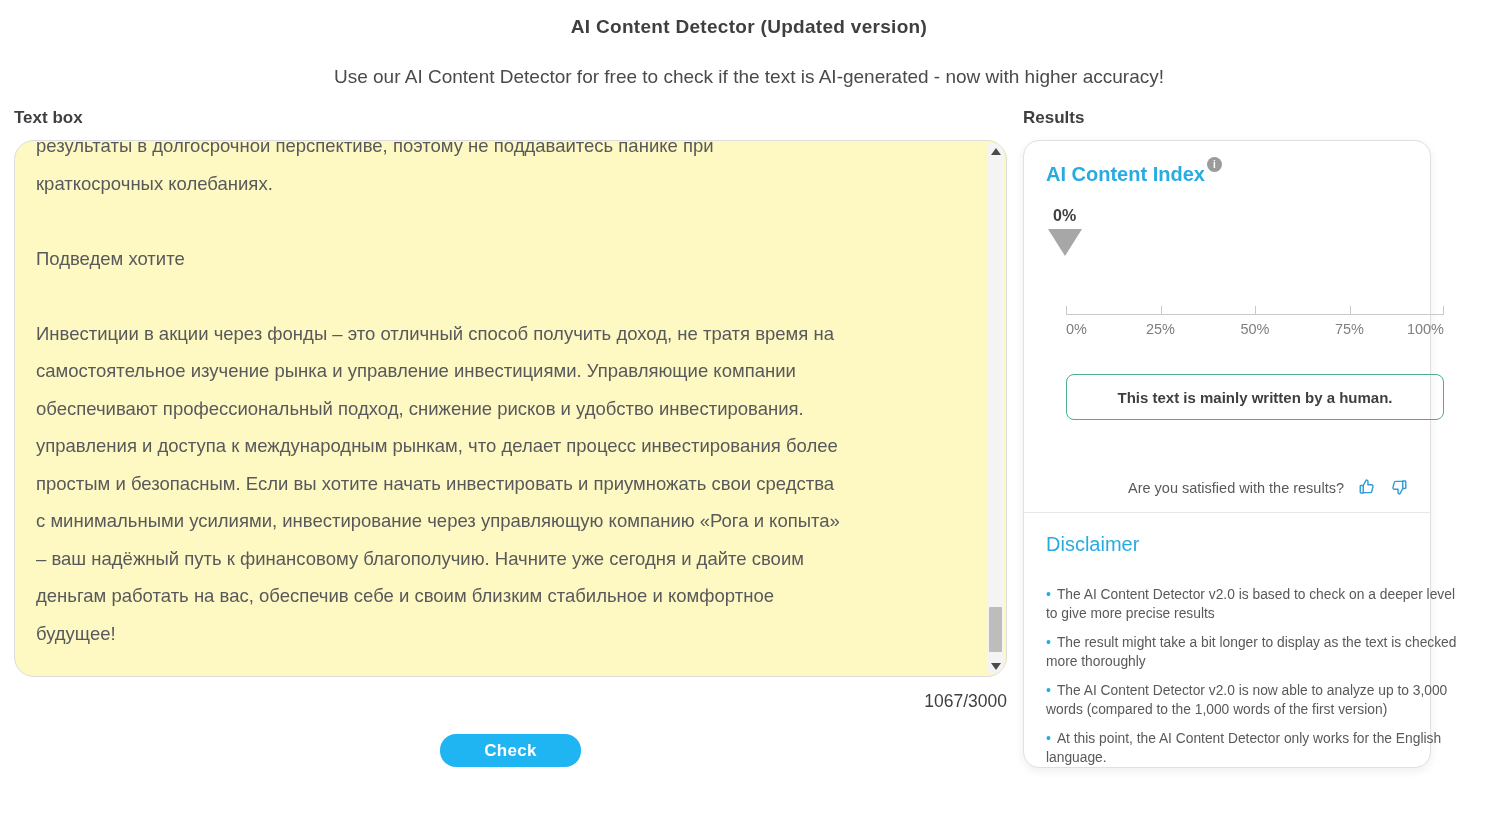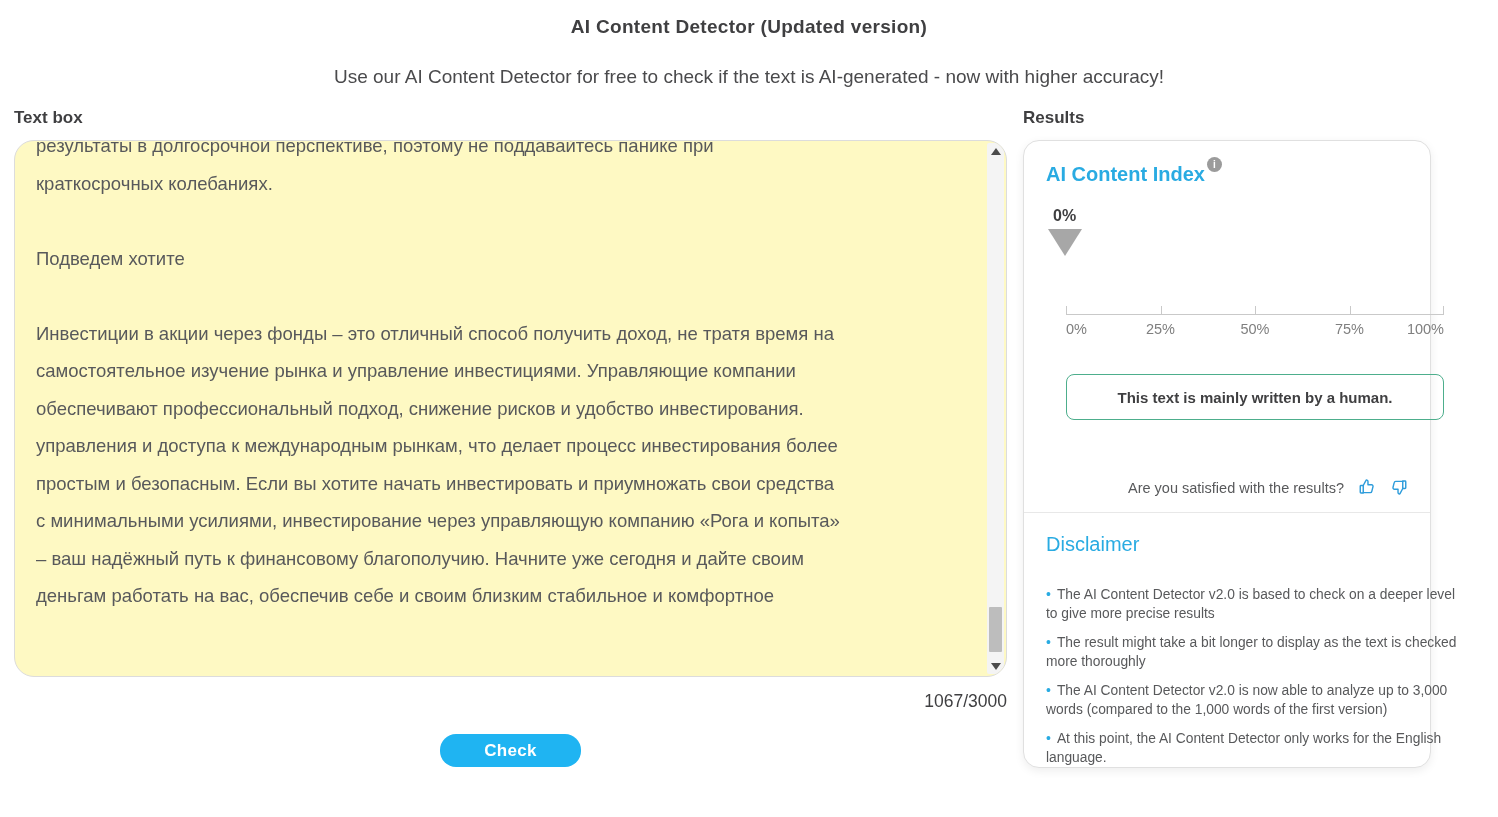--- a/index.html
+++ b/index.html
@@ -110,20 +110,21 @@
           <div class="t-line">Подведем хотите</div>
           <div class="t-line">&nbsp;</div>
           <div class="t-line">Инвестиции в акции через фонды – это отличный способ получить доход, не тратя время на</div>
           <div class="t-line">самостоятельное изучение рынка и управление инвестициями. Управляющие компании</div>
           <div class="t-line">обеспечивают профессиональный подход, снижение рисков и удобство инвестирования.</div>
           <div class="t-line">управления и доступа к международным рынкам, что делает процесс инвестирования более</div>
           <div class="t-line">простым и безопасным. Если вы хотите начать инвестировать и приумножать свои средства</div>
           <div class="t-line">с минимальными усилиями, инвестирование через управляющую компанию «Рога и копыта»</div>
           <div class="t-line">– ваш надёжный путь к финансовому благополучию. Начните уже сегодня и дайте своим</div>
           <div class="t-line">деньгам работать на вас, обеспечив себе и своим близким стабильное и комфортное</div>
+          <div class="t-line">будущее!</div>
         </div>
     </div>
     <div class="sb-track">
       <div class="sb-btn sb-up">
         <div class="tri-up"></div>
       </div>
       <div class="sb-thumb"></div>
       <div class="sb-btn sb-down">
         <div class="tri-down"></div>
       </div>

